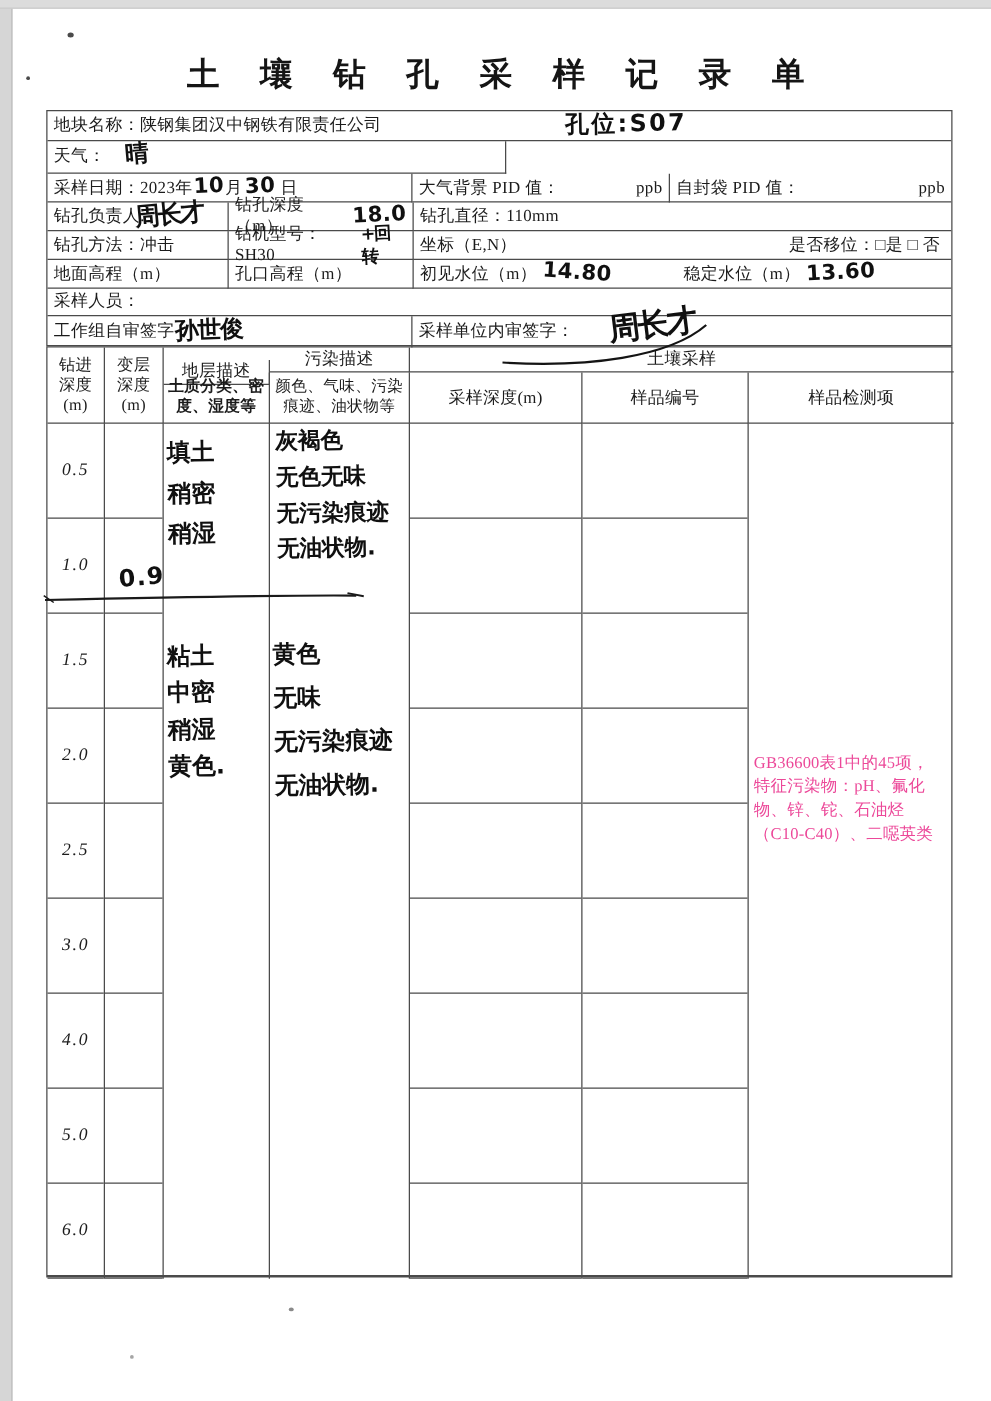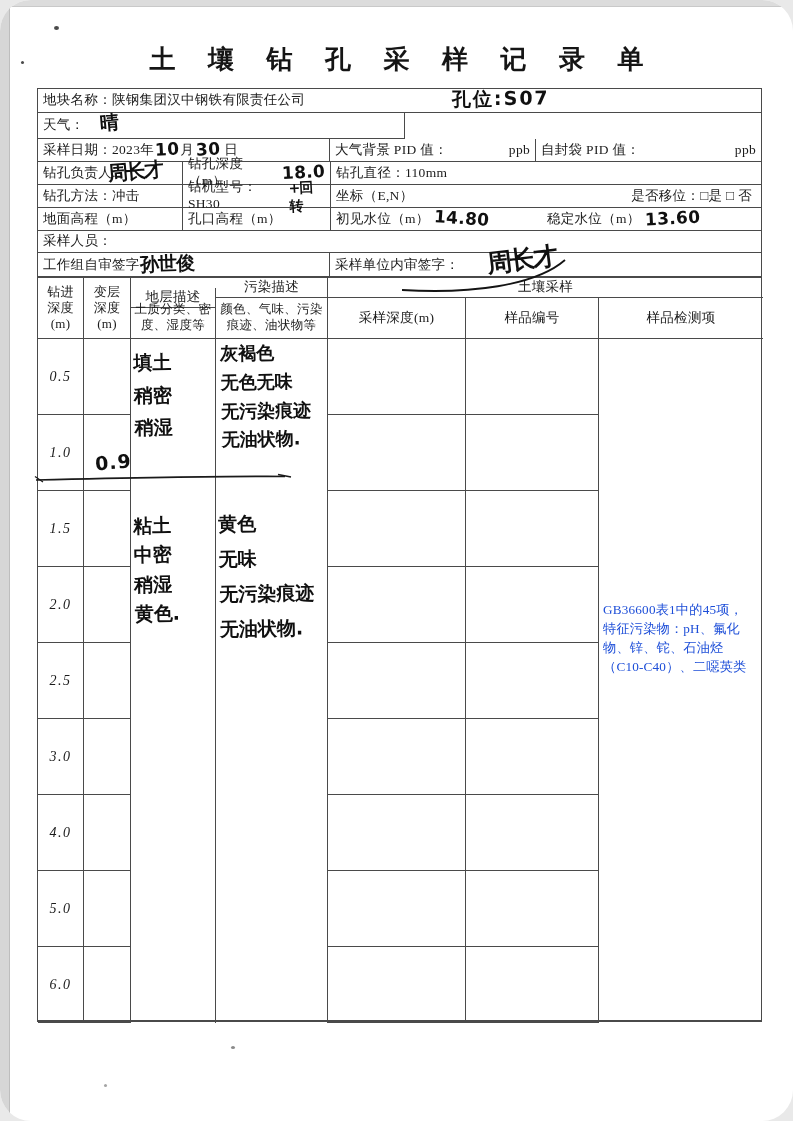--- a/index.html
+++ b/index.html
@@ -1,19 +1,19 @@
 <!DOCTYPE html>
 <html><head>
 <meta charset="utf-8">
 <style>
   html,body{margin:0;padding:0;background:#e9e9e9;}
   .sheet{
     position:relative;width:793px;height:1121px;margin:0 auto;
     background:#ffffff;overflow:hidden;
-    font-family:"Liberation Serif",serif;color:#1b1b1b;border-radius:31px;
+    font-family:"Liberation Serif",serif;color:#1b1b1b;
   }
   .edge-left{position:absolute;left:0;top:0;width:9px;height:1121px;background:#d6d6d6;border-right:1px solid #bdbdbd;}
   .edge-top{position:absolute;left:0;top:0;width:793px;height:6px;background:#dcdcdc;border-bottom:1px solid #c9c9c9;}
   .speck{position:absolute;background:#4a4a4a;border-radius:50%;}
   .title{
     position:absolute;left:0;top:42px;width:100%;
     text-align:center;font-size:26px;font-weight:bold;
     letter-spacing:13px;text-indent:13px;color:#151515;
   }
   .tblframe{position:absolute;box-sizing:border-box;border:1px solid #4a4a4a;}
@@ -38,21 +38,21 @@
   .hw{
     position:absolute;font-family:"DejaVu Sans",sans-serif;font-weight:700;
     color:#101010;white-space:pre-line;
   }
   .hwi{
     display:inline-block;font-family:"DejaVu Sans",sans-serif;font-weight:700;
     color:#101010;transform:rotate(-3deg);
   }
   .gbtext{
     position:absolute;font-size:13.2px;line-height:19px;
-    white-space:pre-line;letter-spacing:.2px;color:#1d4ed8;
+    white-space:pre-line;letter-spacing:.2px;color:#ec4899;
   }
   svg{position:absolute;overflow:visible;}
 </style>
 </head>
 <body>
 
 <div class="sheet">
 
   <div class="edge-left"></div>
   <div class="edge-top"></div>
@@ -140,21 +140,21 @@
 
   <div class="tblframe" style="left:37px;top:277px;width:725px;height:745px;border-bottom-width:2px;">
 
     <div class="cell center pre" style="left:0;top:0;width:46px;height:61px;font-size:13px;">钻进
 深度
 (m)</div>
     <div class="cell center pre" style="left:46px;top:0;width:47px;height:61px;font-size:13px;">变层
 深度
 (m)</div>
     <div class="cell center" style="left:93px;top:10px;width:85px;height:20px;">地层描述</div>
-    <div class="cell center pre" style="left:93px;top:20px;width:85px;height:41px;font-size:12.5px;">土质分类、密
+    <div class="cell center pre" style="left:93px;top:20px;width:85px;height:41px;font-size:12.5px;font-weight:bold;">土质分类、密
 度、湿度等</div>
     <div class="cell center" style="left:178px;top:0;width:112px;height:20px;">污染描述</div>
     <div class="cell center last" style="left:290px;top:0;width:435px;height:20px;">土壤采样</div>
     <div class="cell center pre" style="left:178px;top:20px;width:112px;height:41px;font-size:12.5px;">颜色、气味、污染
 痕迹、油状物等</div>
     <div class="cell center" style="left:290px;top:20px;width:138px;height:41px;">采样深度(m)</div>
     <div class="cell center" style="left:428px;top:20px;width:133px;height:41px;">样品编号</div>
     <div class="cell center last" style="left:561px;top:20px;width:164px;height:41px;">样品检测项</div>
 
     <div class="colwrap" style="left:0;top:61px;width:46px;height:684px;">

